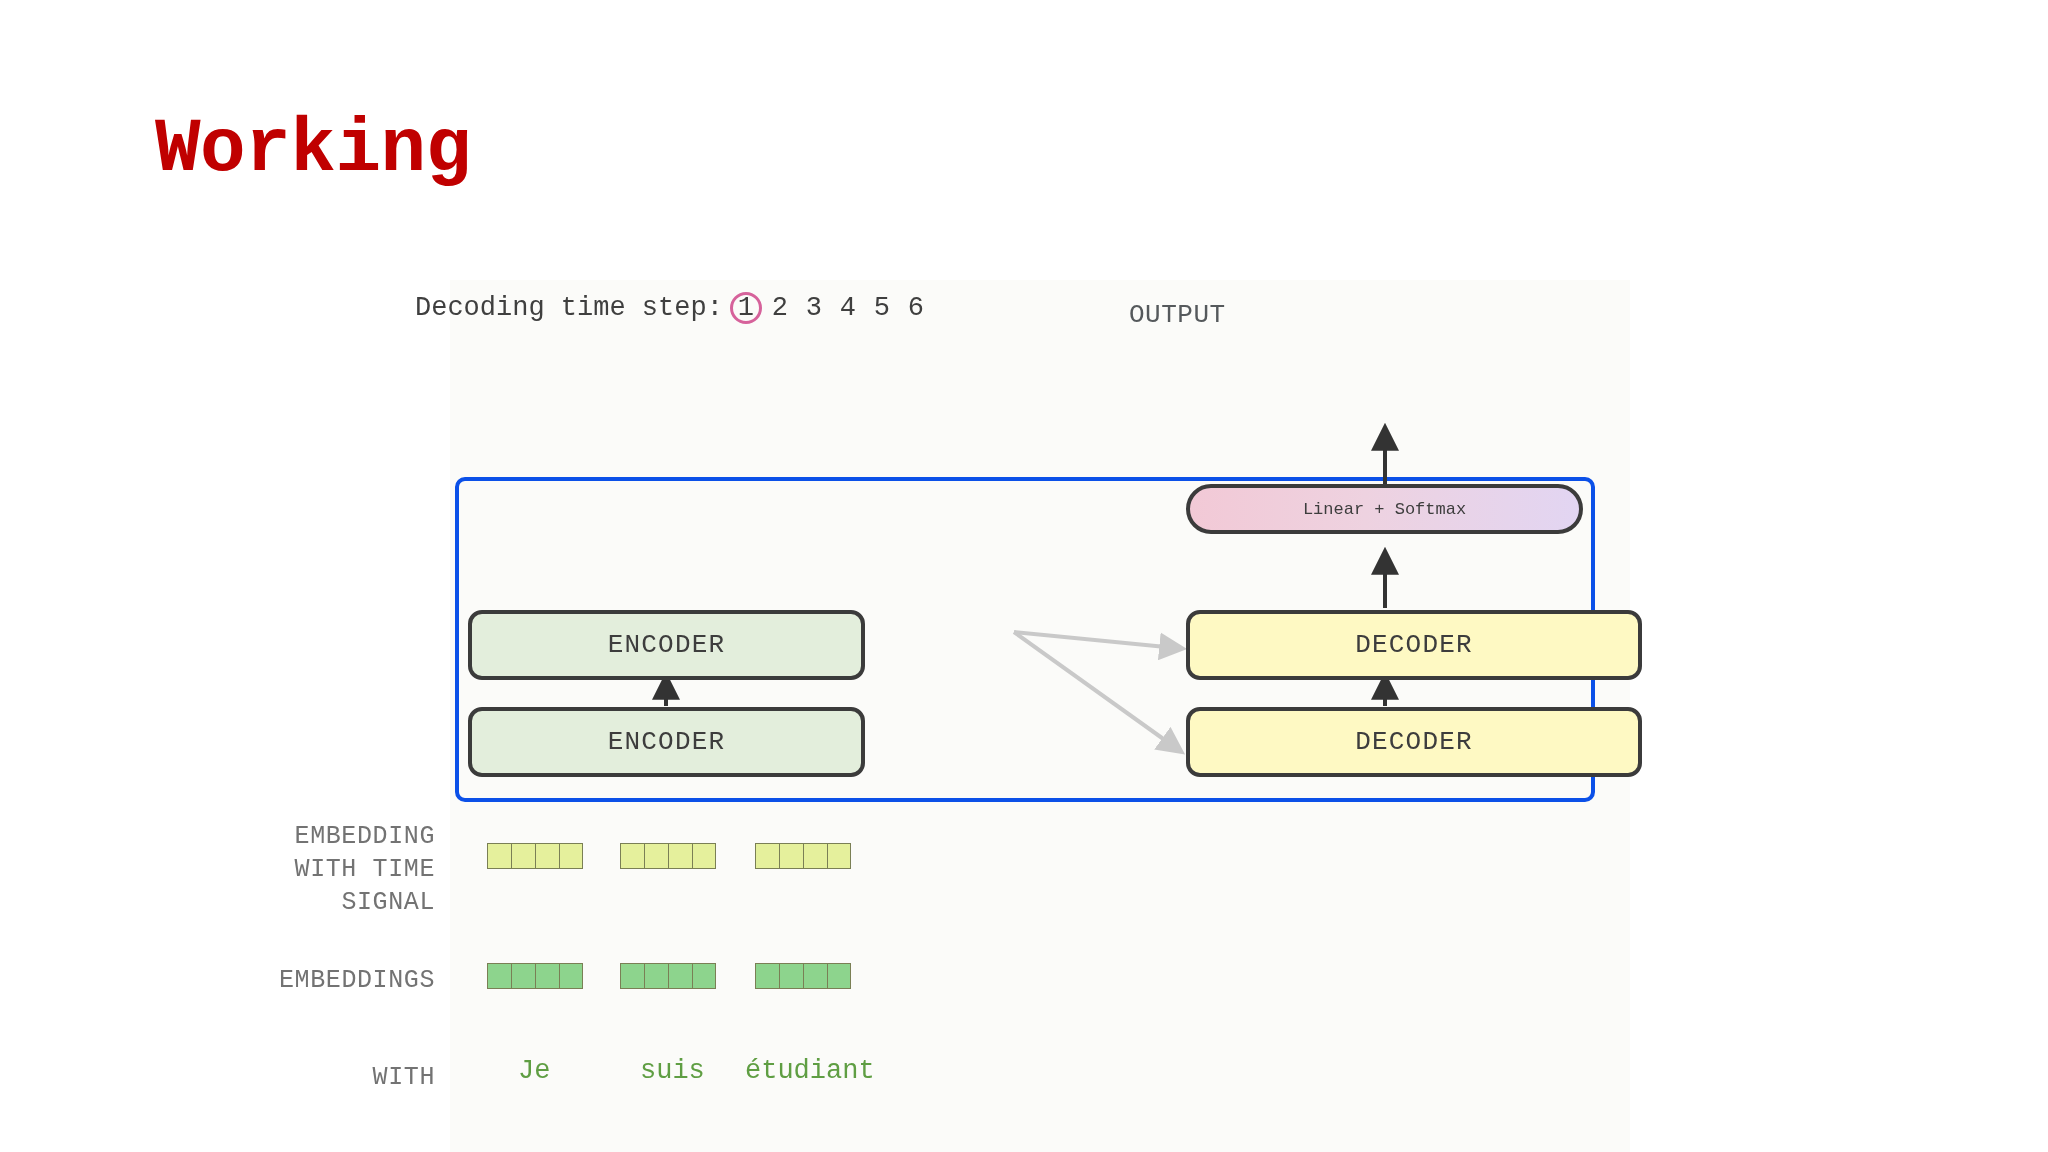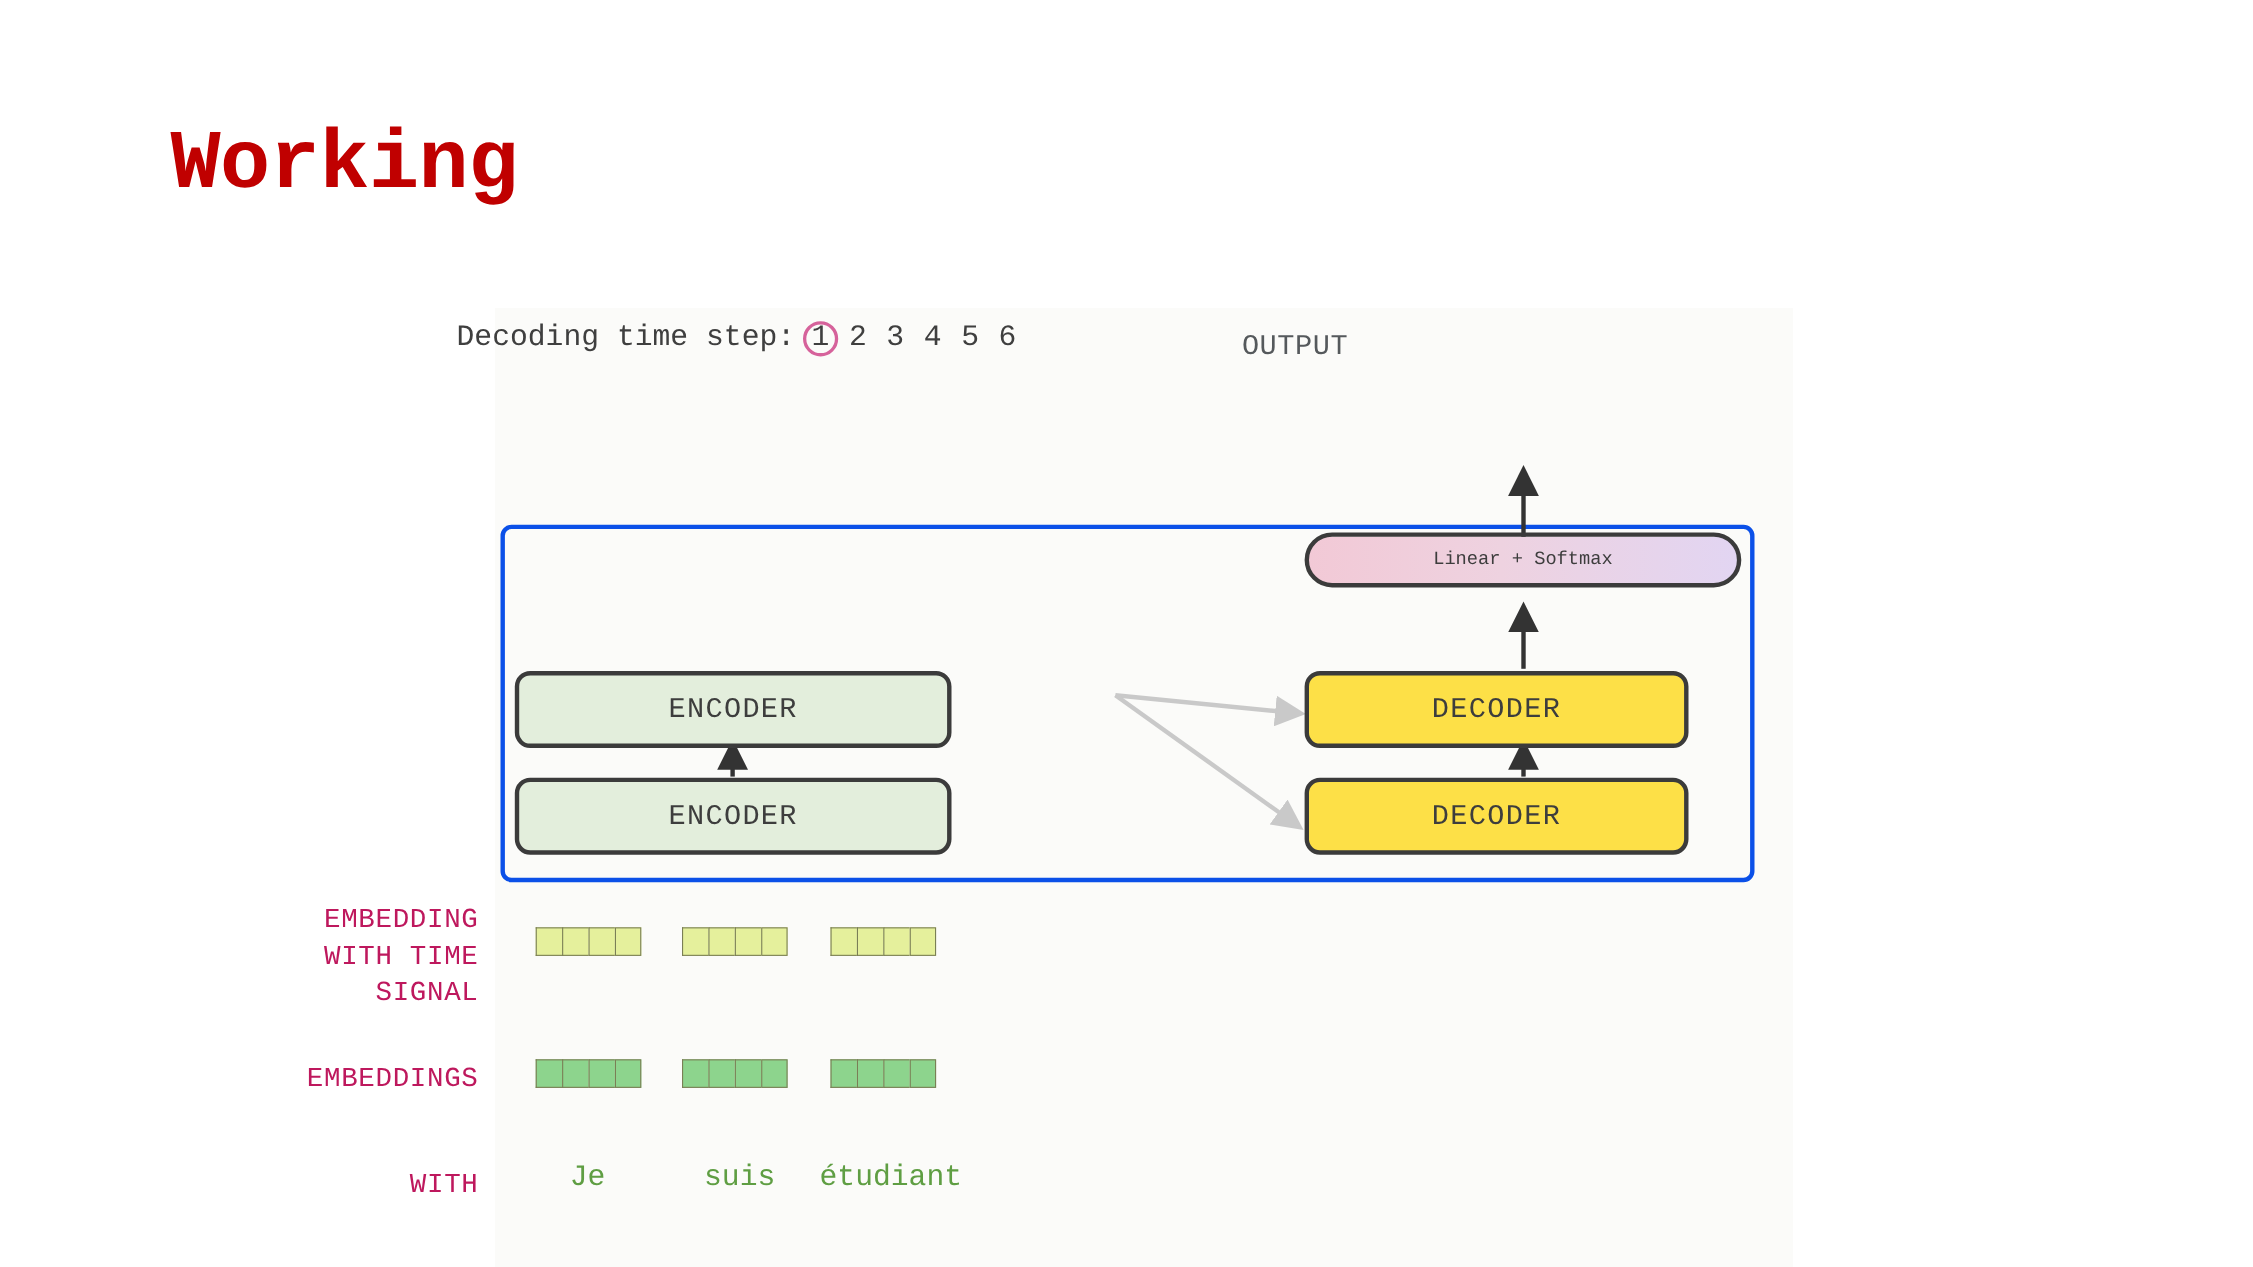--- a/index.html
+++ b/index.html
@@ -120,23 +120,23 @@
     color: #3d3d3d;
     z-index: 4;
   }
   .encoder-box {
     background: #E3EEDC;
     left: 468px;
     width: 397px;
     height: 70px;
   }
   .decoder-box {
-    background: #fde047;
+    background: #fef9c3;
     left: 1186px;
-    width: 349px;
+    width: 456px;
     height: 70px;
   }
   #encoder-top    { top: 610px; }
   #encoder-bottom { top: 707px; }
   #decoder-top    { top: 610px; }
   #decoder-bottom { top: 707px; }
 
   #linear-softmax-box {
     position: absolute;
     left: 1186px;
@@ -165,21 +165,21 @@
     z-index: 3;
     pointer-events: none;
   }
 
   
   .row-label {
     position: absolute;
     width: 340px;
     text-align: right;
     font-size: 25px;
-    color: #be185d;
+    color: #737373;
     letter-spacing: 0.6px;
     line-height: 1.32;
     z-index: 5;
   }
   #label-embedding-time { left: 95px; top: 820px; }
   #label-embeddings     { left: 95px; top: 964px; }
   #label-input          { left: 95px; top: 1061px; }
 
   
   .cell-group {

